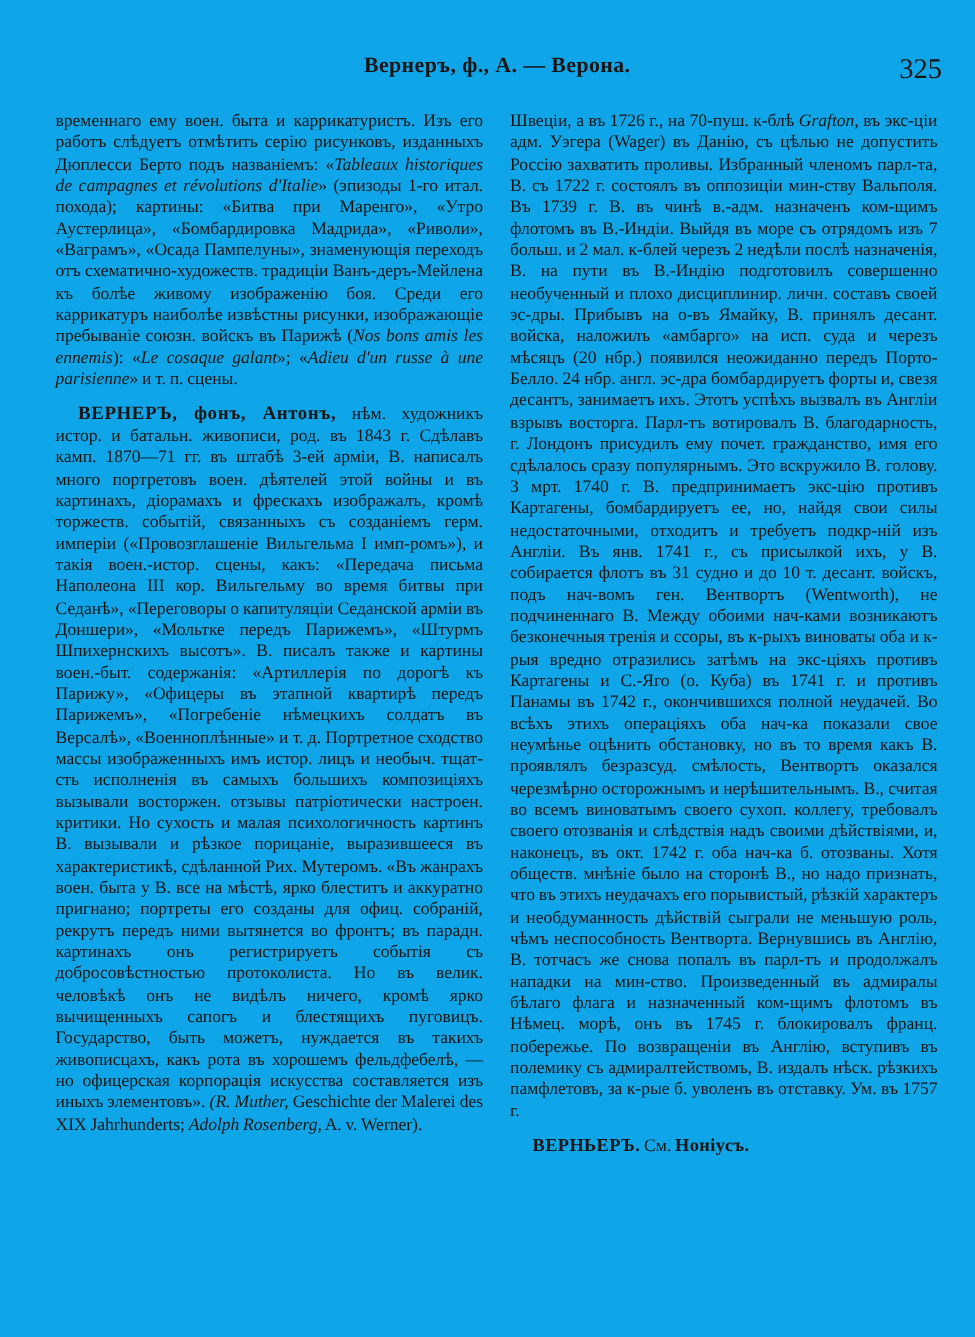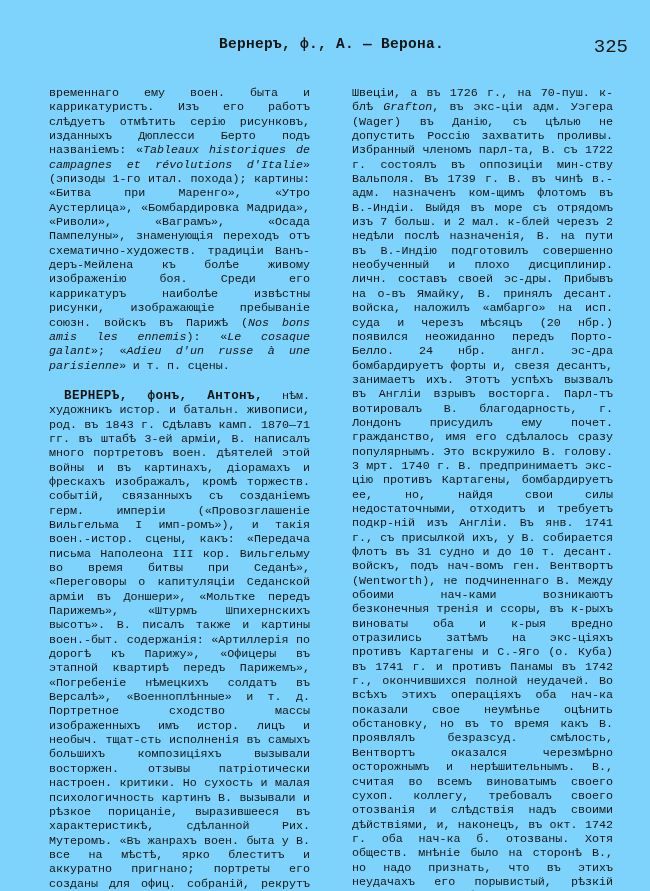--- a/index.html
+++ b/index.html
@@ -5,23 +5,23 @@
   html, body {
     margin: 0;
     padding: 0;
     background: #e8e6e0;
   }
   .page {
     position: relative;
     width: 650px;
     height: 891px;
     margin: 0 auto;
-    background: #7dd3fc;
+    background: #0ea5e9;
     color: #161412;
-    font-family: Liberation Mono, monospace;
+    font-family: Liberation Serif, serif;
     box-sizing: border-box;
     padding: 36px 20px 18px 33px;
     overflow: hidden;
   }
   .running-head {
     position: relative;
     height: 24px;
     margin-bottom: 10px;
   }
   .running-head .head-title {
@@ -41,21 +41,21 @@
   .columns {
     display: flex;
     gap: 10px;
   }
   .col {
     width: 293px;
     flex: 0 0 293px;
     text-align: justify;
   }
   .col p {
-    margin: 16px;
+    margin: 4px;
     font-size: 11.7px;
     line-height: 14.35px;
     word-spacing: -0.4px;
   }
   .col p.indent { text-indent: 15px; }
   .col p.entry { margin-top: 8px; }
   .col p b.headword {
     font-size: 12.6px;
     letter-spacing: 0.4px;
   }

